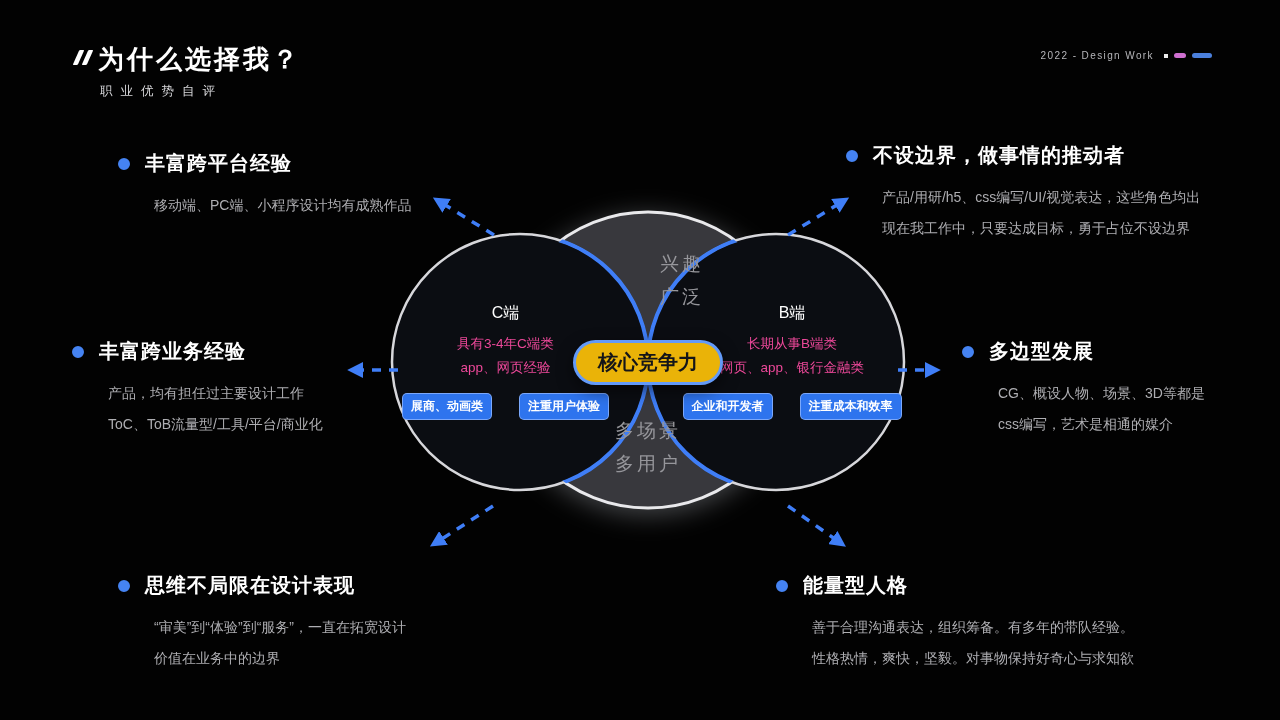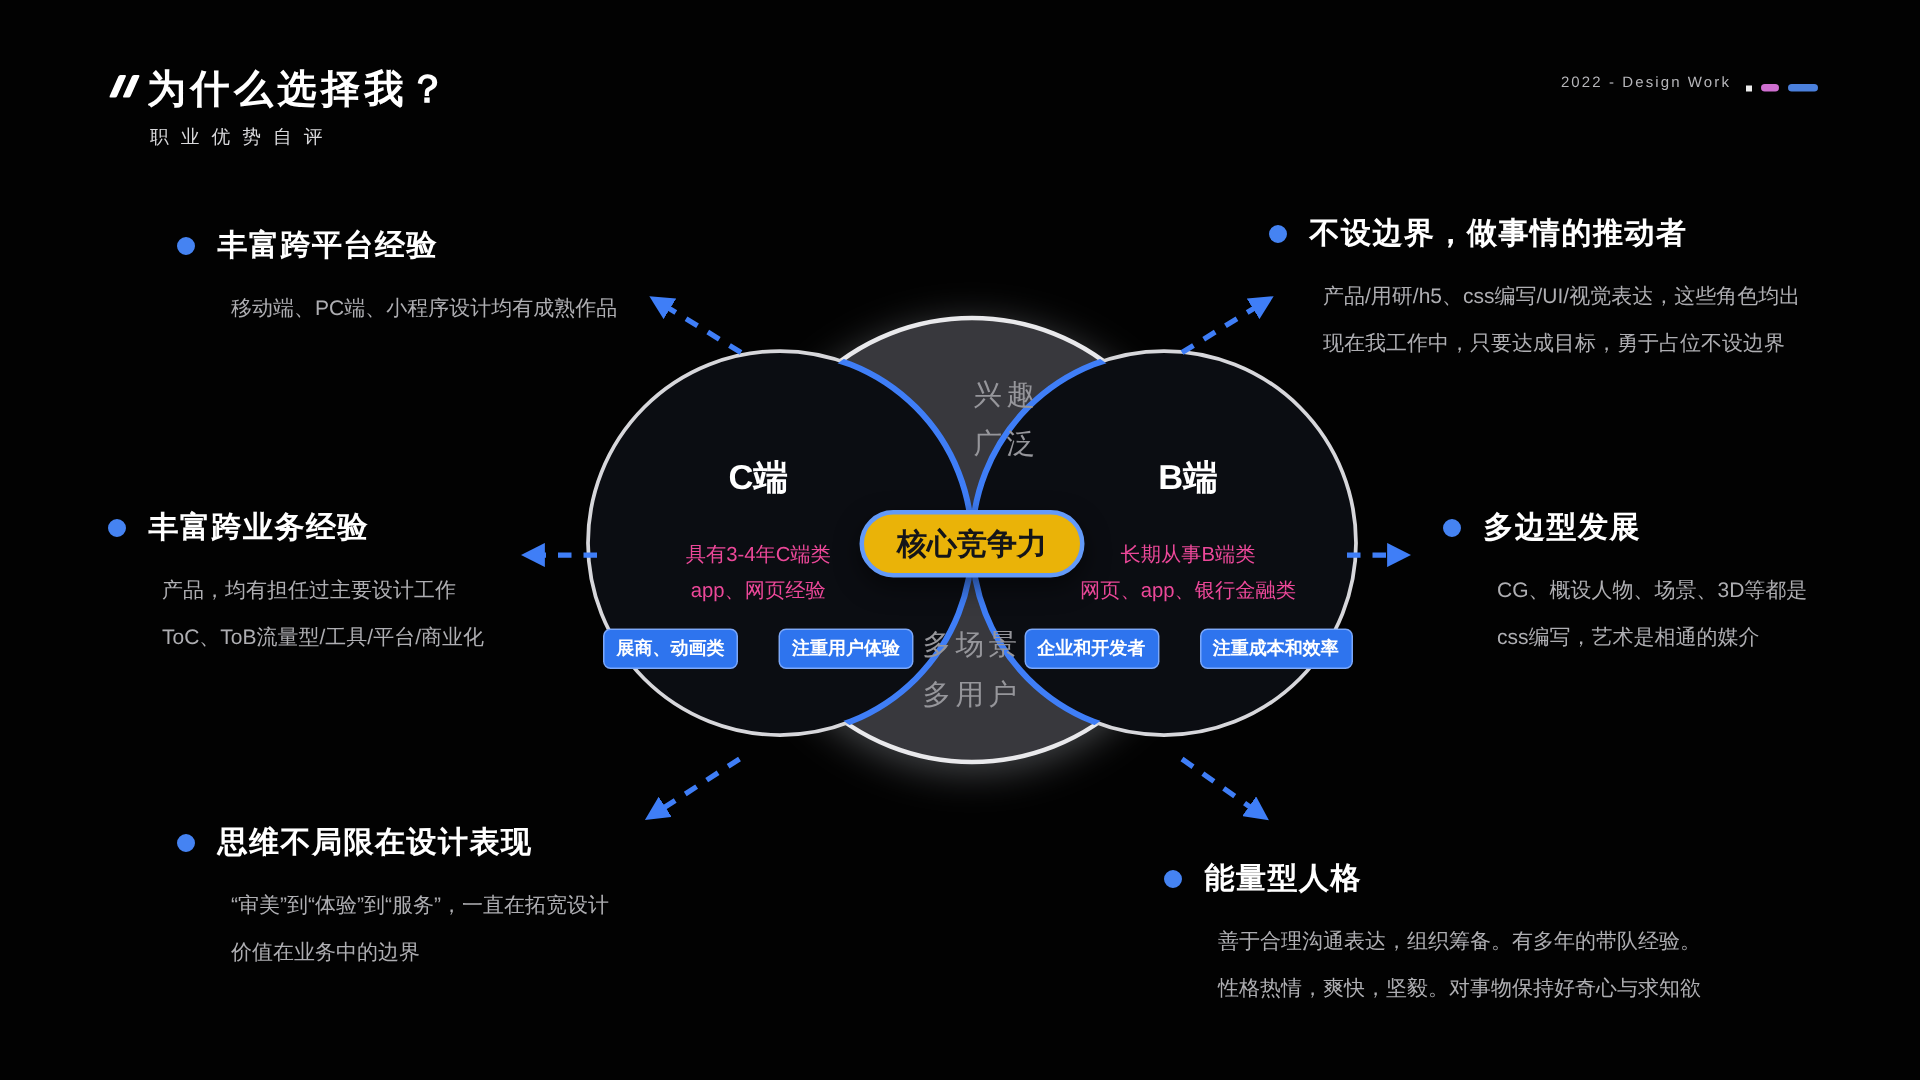--- a/index.html
+++ b/index.html
@@ -11,58 +11,58 @@
   *{margin:0;padding:0;box-sizing:border-box;}
   html,body{background:#000;}
   body{font-family:"Liberation Sans","DejaVu Sans",sans-serif;}
   .stage{position:relative;width:1280px;height:720px;background:#020202;overflow:hidden;}
 
   
   .quote-mark{position:absolute;left:76px;top:50px;display:flex;gap:4px;}
   .quote-mark i{display:block;width:5px;height:15px;background:#fff;transform:skewX(-24deg);border-radius:1px;}
   .main-title{position:absolute;left:98px;top:42px;font-size:26px;font-weight:800;color:#fff;letter-spacing:3px;}
   .sub-title{position:absolute;left:100px;top:83px;font-size:12.5px;color:#d9d9dc;letter-spacing:8px;}
-  .meta{position:absolute;right:68px;top:50px;display:flex;align-items:flex-end;gap:6px;}
+  .meta{position:absolute;right:68px;top:50px;display:flex;align-items:center;gap:6px;}
   .meta .meta-text{font-size:10px;color:#b6b6ba;letter-spacing:1.4px;}
   .meta .sq{width:4px;height:4px;background:#ececec;margin-left:4px;}
   .meta .dash-pink{width:12px;height:5px;border-radius:2.5px;background:var(--legend-pink);}
   .meta .dash-blue{width:20px;height:5px;border-radius:2.5px;background:var(--legend-blue);}
 
   
   svg.diagram{position:absolute;left:0;top:0;pointer-events:none;}
   .c-center{fill:#39393d;stroke:#e9e9ec;stroke-width:3;}
   .c-side{fill:#0b0d12;stroke:#d7d7db;stroke-width:2.5;}
   .arc-blue{fill:none;stroke:var(--accent);stroke-width:4;}
   .arrow{stroke:var(--accent);stroke-width:3.5;stroke-dasharray:9 8;fill:none;}
   .arrow-head{fill:var(--accent);}
 
   
   .wedge{position:absolute;width:160px;text-align:center;color:#96969b;font-size:19px;letter-spacing:3px;line-height:33px;}
-  .wedge-top{left:591px;top:247px;}
+  .wedge-top{left:544px;top:247px;text-align:right;}
   .wedge-bottom{left:568px;top:414px;}
   .circle-group{position:absolute;text-align:center;}
   .cg-left{left:398px;top:303px;width:215px;}
   .cg-right{left:672px;top:303px;width:240px;}
-  .circle-title{font-size:23px;font-weight:700;color:#fff;margin-bottom:24px;}
+  .circle-title{font-size:16px;font-weight:400;color:#fff;margin-bottom:8px;}
   .circle-desc{font-size:13.5px;color:#ec4899;line-height:24px;}
   .badge-row{display:flex;justify-content:center;gap:27px;margin-top:13px;}
   .badge{font-size:12px;font-weight:700;color:#fff;background:var(--badge-blue);border:1px solid rgba(150,185,255,.75);padding:4px 8px;border-radius:5px;white-space:nowrap;}
   .pill{position:absolute;left:573px;top:340px;width:150px;height:45px;border-radius:26px;background:#eab308;border:3px solid #639af8;display:flex;align-items:center;justify-content:center;font-size:20px;font-weight:800;color:#141519;box-shadow:0 6px 16px rgba(0,0,0,.5);}
 
   
   .feature{position:absolute;}
   .f-head{display:flex;align-items:center;gap:15px;}
   .bullet{width:9px;height:9px;border:6px solid #4583F2;border-radius:50%;flex:0 0 auto;}
   .f-title{font-size:20px;font-weight:700;color:#fff;letter-spacing:1px;white-space:nowrap;}
   .f-desc{margin:13px 0 0 36px;font-size:14px;color:#aeaeb2;line-height:31px;}
   .f-tl{left:118px;top:150px;} .f-tl .f-desc{width:320px;}
   .f-tr{left:846px;top:142px;} .f-tr .f-desc{width:360px;}
   .f-ml{left:72px; top:338px;} .f-ml .f-desc{width:330px;}
   .f-mr{left:962px;top:338px;} .f-mr .f-desc{width:260px;}
-  .f-bl{left:118px;top:548px;} .f-bl .f-desc{width:340px;}
+  .f-bl{left:118px;top:572px;} .f-bl .f-desc{width:340px;}
   .f-br{left:776px;top:572px;} .f-br .f-desc{width:390px;}
 </style>
 </head>
 <body>
 
 <div class="stage">
 
   <div class="quote-mark">
       <i></i>
       <i></i>

